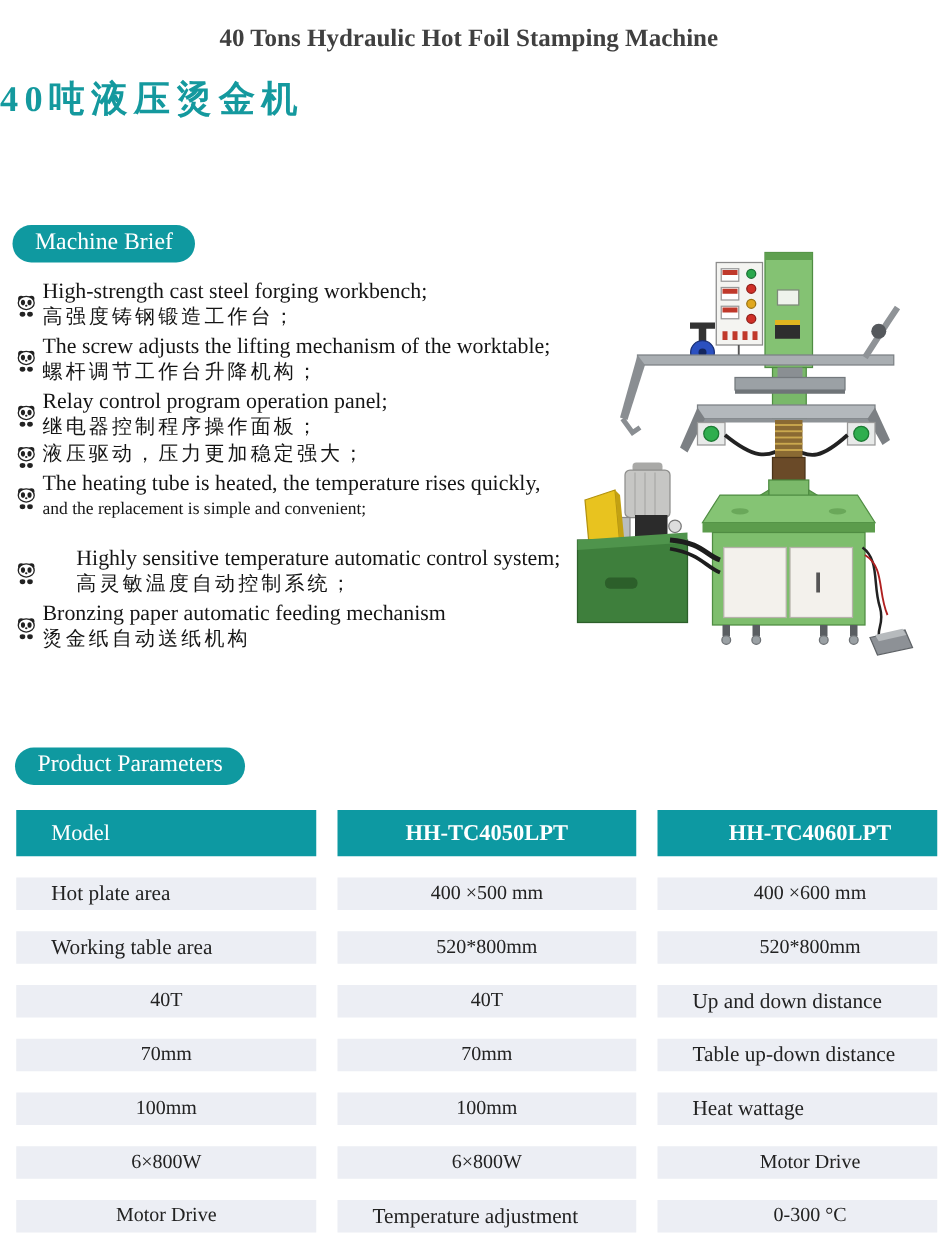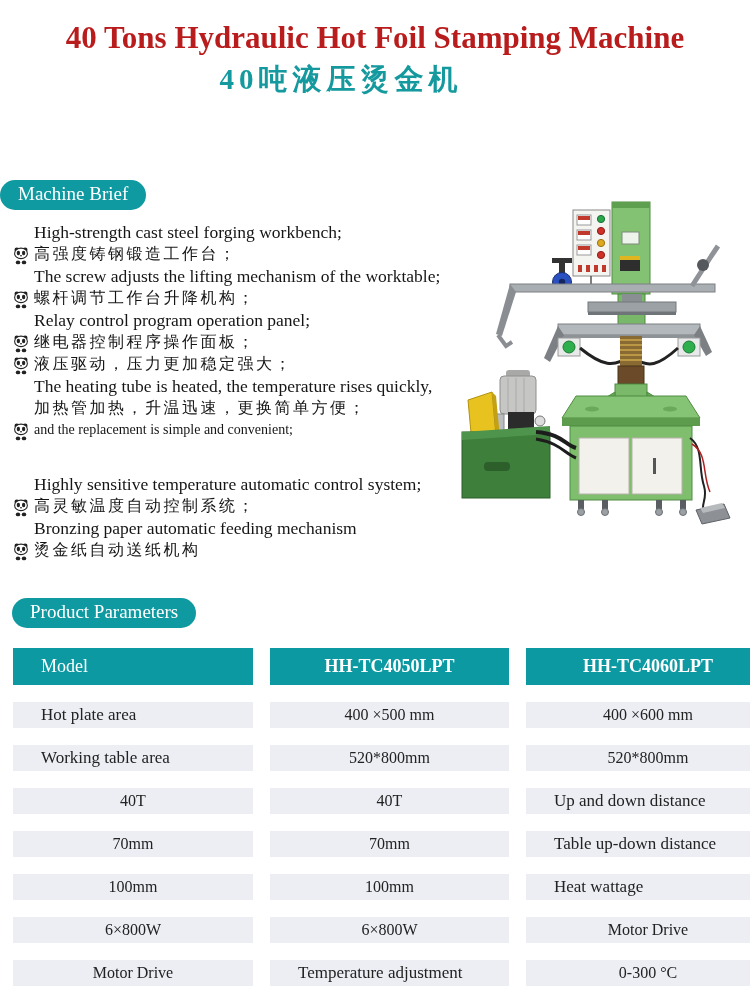--- a/index.html
+++ b/index.html
@@ -5,44 +5,44 @@
   * { margin:0; padding:0; box-sizing:border-box; }
   html,body { background:#ffffff; }
   .page {
     position:relative; width:750px; height:1000px; margin:0 auto;
     background:#ffffff; overflow:hidden;
     font-family:"Liberation Serif","DejaVu Serif",serif;
   }
   
   .title-en {
     position:absolute; top:20px; left:0; width:750px;
-    text-align:center; font-size:31px; font-weight:bold;
-    color:#b91c1c; letter-spacing:0px;
+    text-align:center; font-size:20px; font-weight:bold;
+    color:#404040; letter-spacing:0px;
   }
   .title-zh {
     position:absolute; top:60px; left:0; width:682px;
-    text-align:center; font-size:29px; font-weight:bold;
+    text-align:left; font-size:29px; font-weight:bold;
     color:#14999e; letter-spacing:5px;
   }
   
   .pill {
     position:absolute; display:inline-block;
     background:#0f99a0; color:#ffffff;
     font-size:19px; padding:3px 18px 5px 18px;
     border-radius:16px; line-height:22px;
   }
-  .pill-brief { left:0; top:180px; }
+  .pill-brief { left:10px; top:180px; }
   .pill-params { left:12px; top:598px; }
   
   .brief-list {
     position:absolute; left:12px; top:221px; width:462px;
     list-style:none;
   }
-  .brief-item { display:flex; align-items:flex-end; }
-  .brief-item.gap-before { margin-top:32px; }
+  .brief-item { display:flex; align-items:center; }
+  .brief-item.gap-before { margin-top:16px;gap:27px; }
   .bullet-ico { flex:0 0 18px; margin-top:3px; }
   .brief-text { margin-left:4px; color:#151515; }
   .line-en { font-size:17.5px; line-height:22px; font-weight:500; }
   .line-zh { font-size:16px; line-height:22px; letter-spacing:2.5px; }
   .line-en2 { font-size:14px; line-height:22px; font-weight:500; }
   .line-en2:empty { display:none; }
   
   .machine-fig { position:absolute; left:452px; top:186px; width:296px; height:354px; }
   
   .params-table {
@@ -254,21 +254,20 @@
           <circle cx="15.5" cy="4" r="3.2" fill="#222"></circle>
           <ellipse cx="10" cy="8.5" rx="8.5" ry="7" fill="#fff" stroke="#222" stroke-width="1.4"></ellipse>
           <ellipse cx="6.5" cy="8" rx="2.2" ry="3" fill="#222"></ellipse>
           <ellipse cx="13.5" cy="8" rx="2.2" ry="3" fill="#222"></ellipse>
           <ellipse cx="10" cy="11.5" rx="1.3" ry="1" fill="#222"></ellipse>
           <ellipse cx="6" cy="20.5" rx="3" ry="2.6" fill="#222"></ellipse>
           <ellipse cx="14" cy="20.5" rx="3" ry="2.6" fill="#222"></ellipse>
         </svg>
       <div class="brief-text">
           <div class="line-en">The heating tube is heated, the temperature rises quickly,</div>
-          <div class="line-zh">加热管加热，升温迅速，更换简单方便；</div>
           <div class="line-en2">and the replacement is simple and convenient;</div>
         </div>
     </li>
     <li class="brief-item gap-before">
       <svg class="bullet-ico" width="15" height="18" viewBox="0 0 20 24">
           <circle cx="4.5" cy="4" r="3.2" fill="#222"></circle>
           <circle cx="15.5" cy="4" r="3.2" fill="#222"></circle>
           <ellipse cx="10" cy="8.5" rx="8.5" ry="7" fill="#fff" stroke="#222" stroke-width="1.4"></ellipse>
           <ellipse cx="6.5" cy="8" rx="2.2" ry="3" fill="#222"></ellipse>
           <ellipse cx="13.5" cy="8" rx="2.2" ry="3" fill="#222"></ellipse>

